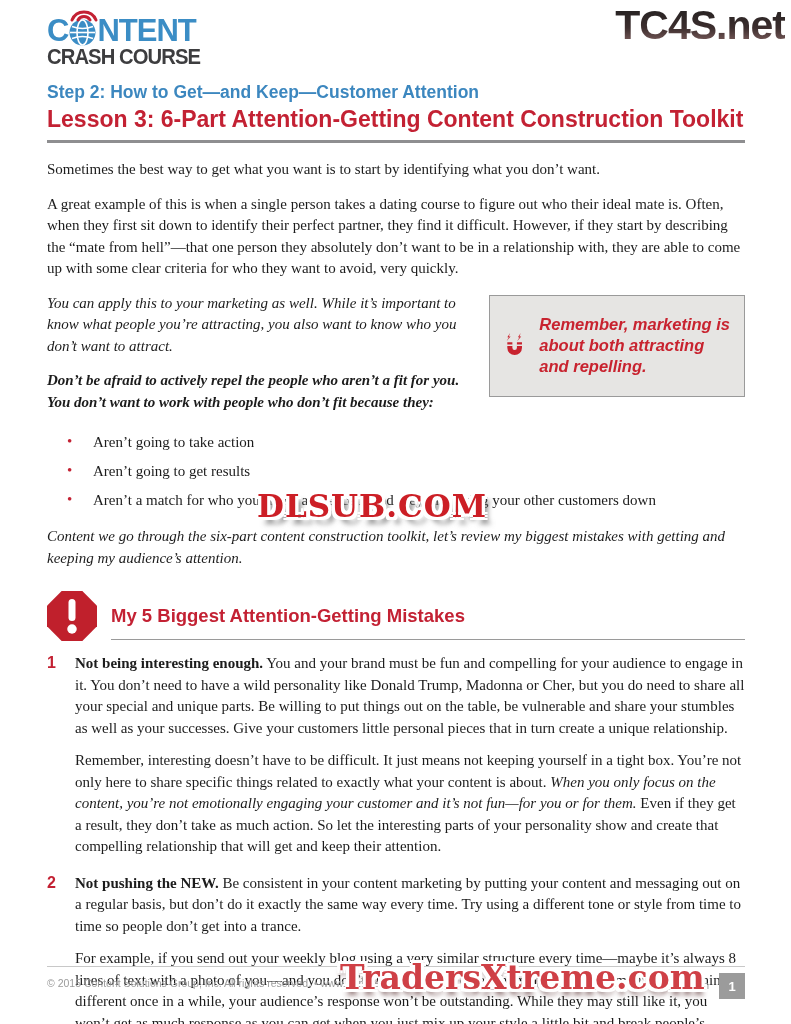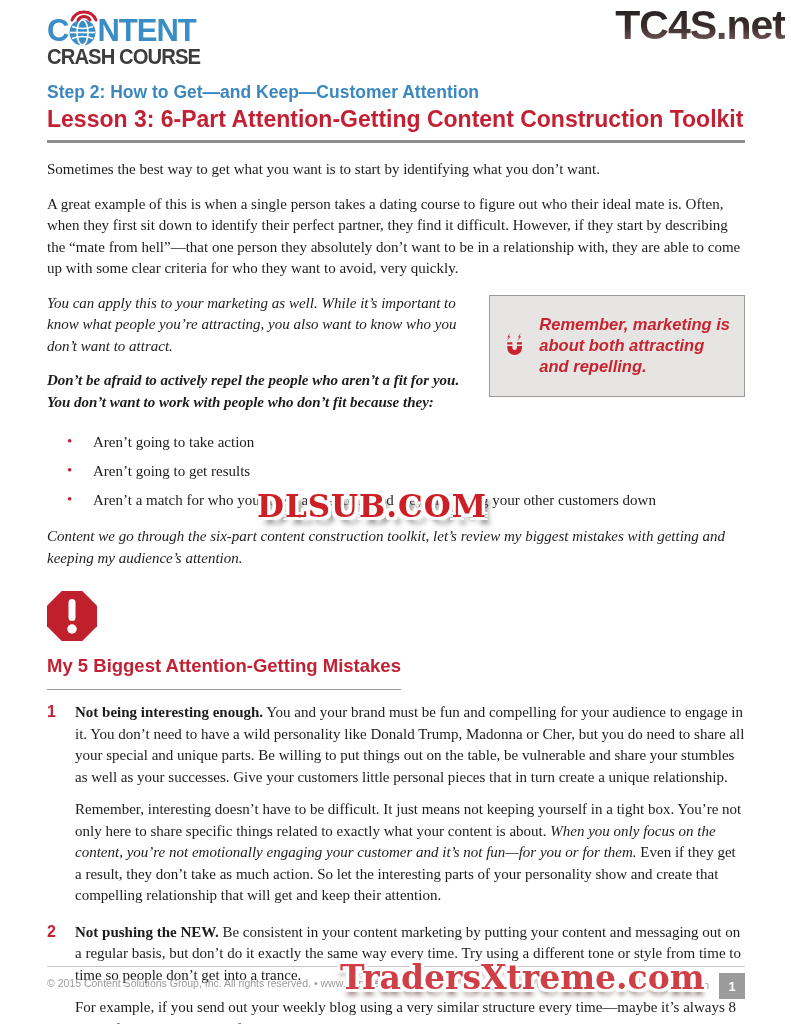--- a/index.html
+++ b/index.html
@@ -65,21 +65,21 @@
   .callout-text { font-family:"Liberation Sans", sans-serif; font-weight:bold;
     font-size:16.5px; line-height:21px; color:#c8232f; }
 
   ul.repel-list { list-style:none; margin:4px 0 16px 0; }
   ul.repel-list li { position:relative; padding-left:46px; font-size:15px; line-height:20px; margin-bottom:9px; }
   ul.repel-list li::before { content:"•"; position:absolute; left:20px; top:-1px; color:#c32133; font-size:15px; }
 
   .transition-para { font-style:italic; font-size:15px; line-height:21.5px; margin-bottom:22px; }
 
   
-  .mistakes-heading { display:flex; align-items:flex-start; margin-bottom:12px;flex-direction:column; }
+  .mistakes-heading { display:flex; align-items:flex-start; margin-bottom:12px; }
   .mistakes-heading .oct { flex:0 0 auto; margin-right:14px; }
   .mistakes-heading .ht-wrap { flex:1; border-bottom:1.5px solid #9a9a9a; padding:14px 0 12px 0; }
   .mistakes-title { font-family:"Liberation Sans", sans-serif; font-weight:bold;
     font-size:18.5px; color:#c32133; }
 
   .mistake { display:flex; margin-bottom:4px; }
   .mistake .num { width:28px; flex:0 0 auto; font-family:"Liberation Sans", sans-serif;
     font-weight:bold; font-size:16px; color:#c32133; padding-top:1px; }
   .mistake .mbody { flex:1; }
   .mistake .mbody p { font-size:15px; line-height:21.5px; margin-bottom:11px; }

